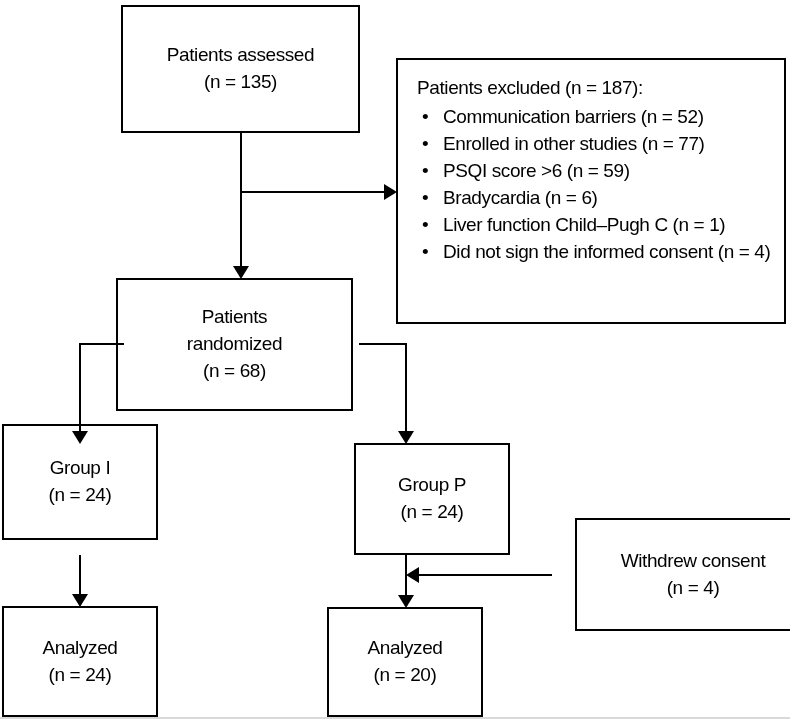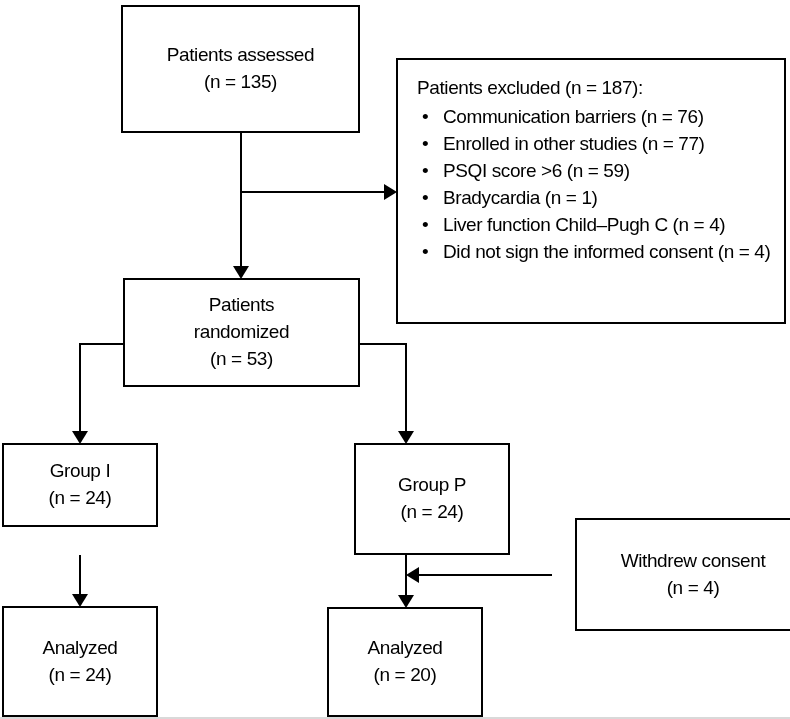--- a/index.html
+++ b/index.html
@@ -58,52 +58,52 @@
   <div class="box" style="left:121px; top:5px; width:239px; height:128px;">
     <div>Patients assessed</div>
     <div>(n = 135)</div>
   </div>
 
   <div class="box box--list" style="left:396px; top:46px; width:390px; height:266px;margin-top:12px;">
     <div class="ex-title">Patients excluded (n = 187):</div>
     <ul class="ex-list">
       <li class="ex-item">
         <span class="ex-bullet">•</span>
-        <span>Communication barriers (n = 76)</span>
+        <span>Communication barriers (n = 52)</span>
       </li>
       <li class="ex-item">
         <span class="ex-bullet">•</span>
         <span>Enrolled in other studies (n = 77)</span>
       </li>
       <li class="ex-item">
         <span class="ex-bullet">•</span>
         <span>PSQI score &gt;6 (n = 59)</span>
       </li>
       <li class="ex-item">
         <span class="ex-bullet">•</span>
-        <span>Bradycardia (n = 1)</span>
+        <span>Bradycardia (n = 6)</span>
       </li>
       <li class="ex-item">
         <span class="ex-bullet">•</span>
-        <span>Liver function Child–Pugh C (n = 4)</span>
+        <span>Liver function Child–Pugh C (n = 1)</span>
       </li>
       <li class="ex-item">
         <span class="ex-bullet">•</span>
         <span>Did not sign the informed consent (n = 4)</span>
       </li>
     </ul>
   </div>
 
-  <div class="box" style="left:123px; top:278px; width:237px; height:109px;">
+  <div class="box" style="left:116px; top:278px; width:237px; height:133px;">
     <div>Patients</div>
     <div>randomized</div>
-    <div>(n = 53)</div>
+    <div>(n = 68)</div>
   </div>
 
-  <div class="box" style="left:2px; top:443px; width:156px; height:84px;">
+  <div class="box" style="left:2px; top:424px; width:156px; height:116px;">
     <div>Group I</div>
     <div>(n = 24)</div>
   </div>
 
   <div class="box" style="left:328px; top:443px; width:156px; height:112px;margin-left:26px;">
     <div>Group P</div>
     <div>(n = 24)</div>
   </div>
 
   <div class="box" style="left:575px; top:518px; width:236px; height:113px;">

